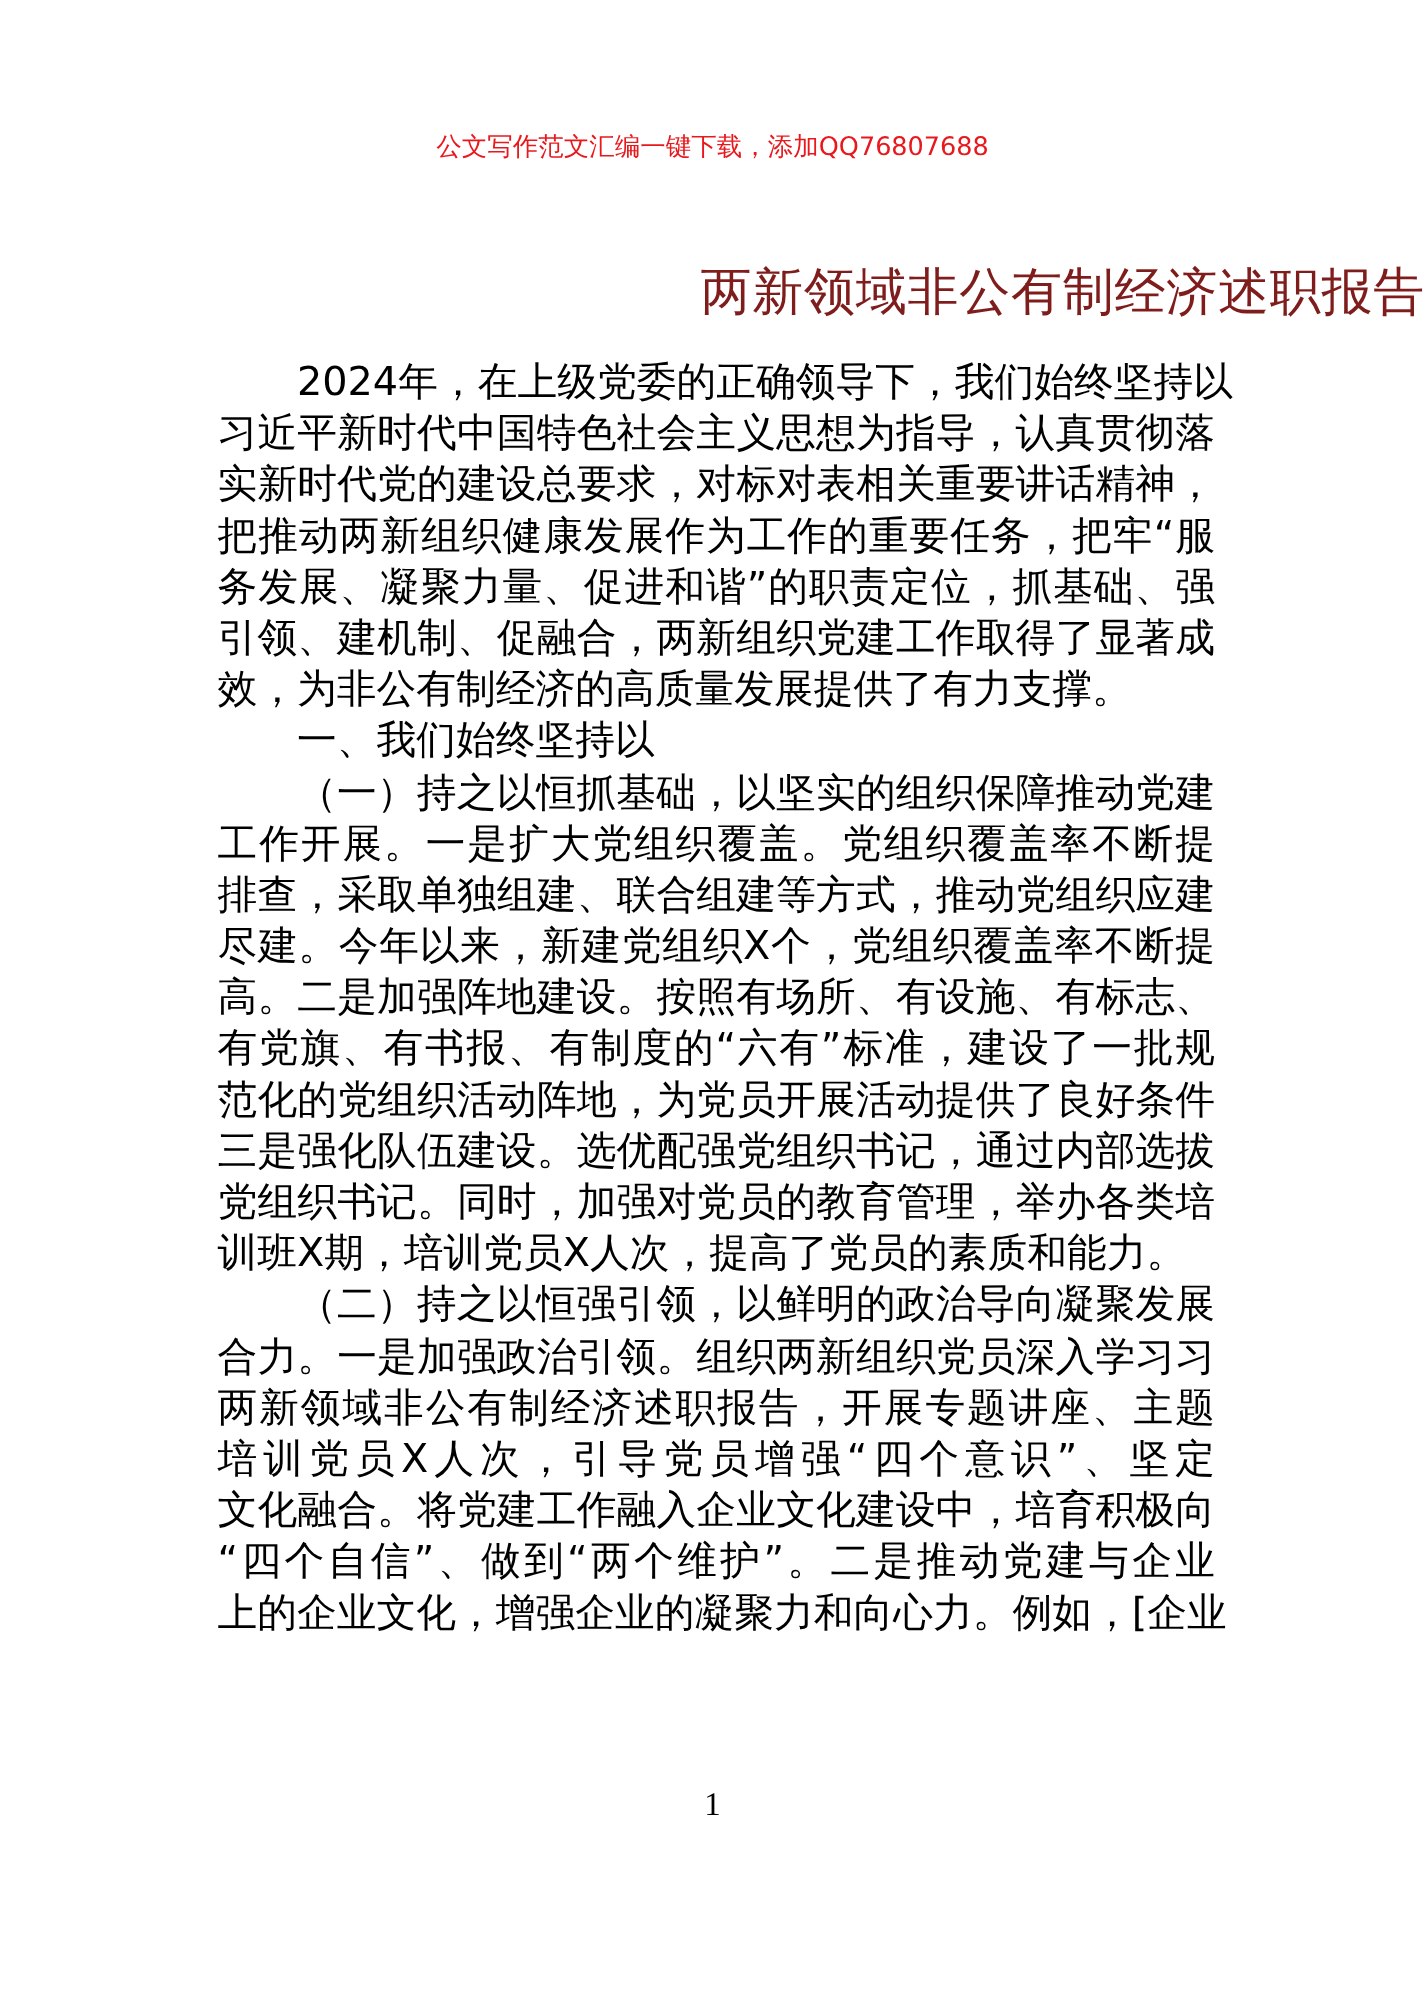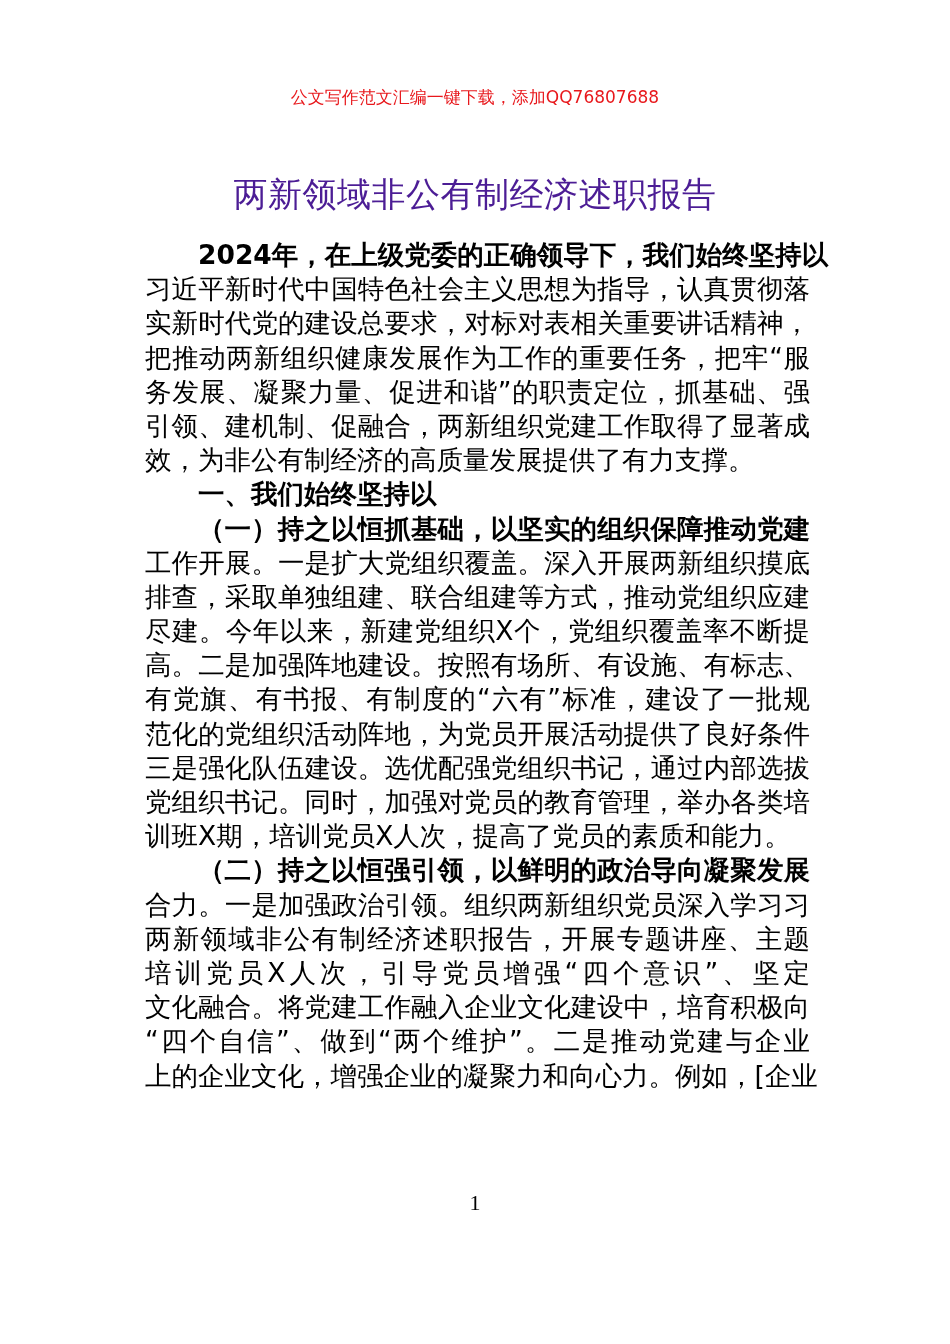--- a/index.html
+++ b/index.html
@@ -1,42 +1,42 @@
 <!DOCTYPE html>
 <html><head>
 <meta charset="utf-8">
 <style>
   html, body { margin: 0; padding: 0; background: #ffffff; }
   body { width: 950px; height: 1344px; position: relative; overflow: hidden; font-family: "DejaVu Sans", "Liberation Sans", sans-serif; color: #000; }
   .page { position: absolute; left: 0; top: 0; width: 950px; height: 1000px; background: #fff; }
   .watermark { position: absolute; top: 86px; left: 0; width: 950px; text-align: center; font-size: 17px; color: #e8181c; letter-spacing: 0px; }
-  .doc-title { position: absolute; top: 172px; left: 0; width: 950px; text-align: center; font-size: 34px; color: #4c1d95; letter-spacing: 0.5px; }
+  .doc-title { position: absolute; top: 172px; left: 0; width: 950px; text-align: right; font-size: 34px; color: #7f1d1d; letter-spacing: 0.5px; }
   .body-lines { position: absolute; left: 145px; top: 238px; width: 665px; }
   .line { height: 34.2px; line-height: 34.2px; font-size: 26.5px; white-space: nowrap; text-align: justify; text-align-last: justify; letter-spacing: 0px; }
-  .line.indent { padding-left: 53px; font-weight: bold; }
+  .line.indent { padding-left: 53px; }
   .line.last { text-align-last: left; }
   .page-number { position: absolute; top: 1190px; left: 0; width: 950px; text-align: center; font-size: 22px; font-family: "Liberation Serif", "DejaVu Serif", serif; }
 </style>
 </head>
 <body>
 
 <div class="page">
   <div class="watermark">公文写作范文汇编一键下载，添加QQ76807688</div>
   <div class="doc-title">两新领域非公有制经济述职报告</div>
   <div class="body-lines" id="body-lines">
       <div class="line indent">2024年，在上级党委的正确领导下，我们始终坚持以</div>
       <div class="line">习近平新时代中国特色社会主义思想为指导，认真贯彻落</div>
       <div class="line">实新时代党的建设总要求，对标对表相关重要讲话精神，</div>
       <div class="line">把推动两新组织健康发展作为工作的重要任务，把牢“服</div>
       <div class="line">务发展、凝聚力量、促进和谐”的职责定位，抓基础、强</div>
       <div class="line">引领、建机制、促融合，两新组织党建工作取得了显著成</div>
       <div class="line last">效，为非公有制经济的高质量发展提供了有力支撑。</div>
       <div class="line indent last">一、我们始终坚持以</div>
       <div class="line indent">（一）持之以恒抓基础，以坚实的组织保障推动党建</div>
-      <div class="line">工作开展。一是扩大党组织覆盖。深入开展两新组织摸底</div>
+      <div class="line">工作开展。一是扩大党组织覆盖。党组织覆盖率不断提</div>
       <div class="line">排查，采取单独组建、联合组建等方式，推动党组织应建</div>
       <div class="line">尽建。今年以来，新建党组织X个，党组织覆盖率不断提</div>
       <div class="line">高。二是加强阵地建设。按照有场所、有设施、有标志、</div>
       <div class="line">有党旗、有书报、有制度的“六有”标准，建设了一批规</div>
       <div class="line">范化的党组织活动阵地，为党员开展活动提供了良好条件</div>
       <div class="line">三是强化队伍建设。选优配强党组织书记，通过内部选拔</div>
       <div class="line">党组织书记。同时，加强对党员的教育管理，举办各类培</div>
       <div class="line last">训班X期，培训党员X人次，提高了党员的素质和能力。</div>
       <div class="line indent">（二）持之以恒强引领，以鲜明的政治导向凝聚发展</div>
       <div class="line">合力。一是加强政治引领。组织两新组织党员深入学习习</div>

